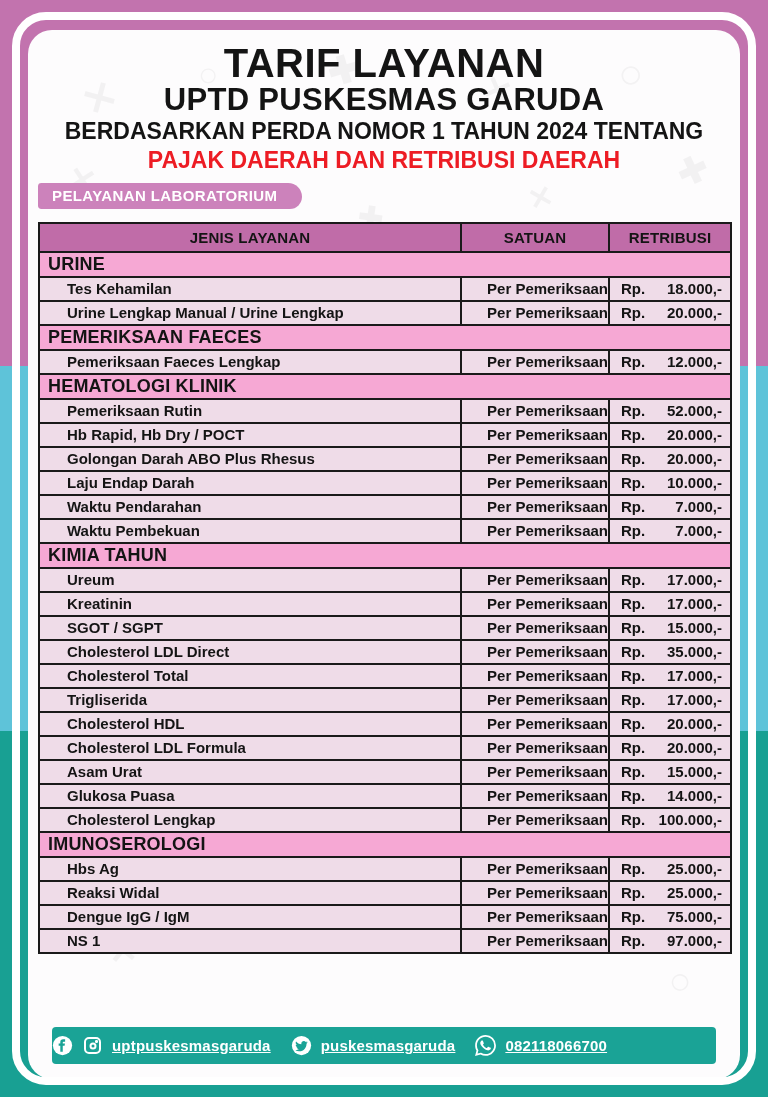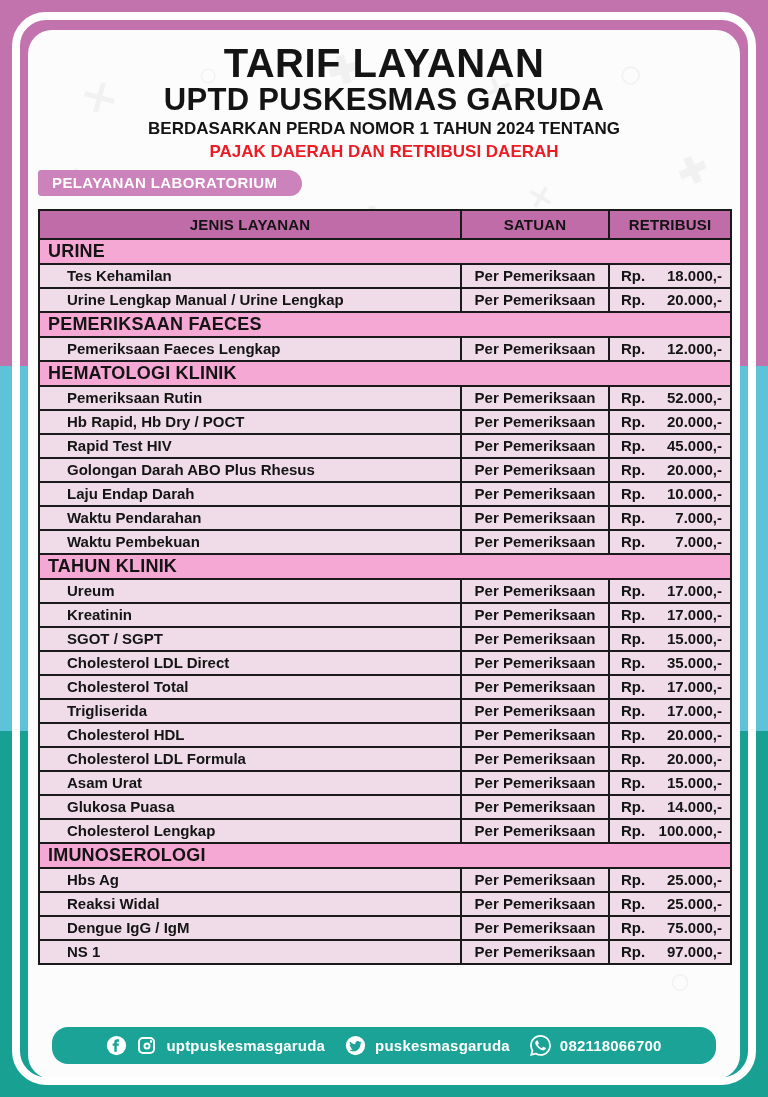--- a/index.html
+++ b/index.html
@@ -34,21 +34,21 @@
     position:absolute;left:28px;right:28px;top:30px;bottom:18px;
     background:#fdfcfd;border-radius:24px;z-index:2;overflow:hidden;
   }
   .decor-glyph{
     position:absolute;color:#000;opacity:0.04;font-weight:700;
     pointer-events:none;user-select:none;z-index:0;
   }
   .page-header{position:relative;text-align:center;padding-top:13px;z-index:1;}
   .title1{margin:0;font-size:40px;line-height:1.0;font-weight:900;color:var(--text_dark);letter-spacing:.5px;}
   .title2{margin:0;font-size:31px;line-height:1.08;font-weight:900;color:var(--text_dark);letter-spacing:.3px;}
-  .sub{margin:3px 0 0 0;font-size:17px;line-height:1.12;font-weight:800;color:var(--text_dark);}
+  .sub{margin:3px 0 0 0;font-size:23px;line-height:1.12;font-weight:800;color:var(--text_dark);}
   .sub-red{color:var(--accent_red);}
   .badge{
     position:relative;z-index:1;
     display:inline-block;margin:9px 0 2px 10px;
     background:var(--badge_bg);color:#fff;
     font-weight:700;font-size:15px;letter-spacing:.4px;
     padding:4px 24px 5px 14px;
     border-radius:4px 16px 14px 4px;
   }
   .tariff-table{
@@ -68,27 +68,27 @@
   tr.section-row td{
     background:var(--section_row_bg);
     font-size:18px;font-weight:800;height:19px;
     padding:1px 8px;letter-spacing:.2px;
   }
   tr.item-row td{
     background:var(--item_row_bg);
     font-size:15px;font-weight:600;height:24px;padding:0;
   }
   td.c-layanan{padding:1px 27px !important;}
-  td.c-satuan{text-align:center;}
+  td.c-satuan{text-align:right;}
   .price{display:flex;justify-content:space-between;align-items:center;padding:0 8px 0 11px;}
   .footer-pill{
     position:absolute;left:24px;right:24px;bottom:15px;height:37px;
-    background:var(--footer_teal);border-radius:16px;
-    display:flex;align-items:center;justify-content:center;gap:9px;
-    color:#fff;font-weight:700;font-size:15px;letter-spacing:.2px;z-index:2;
+    background:var(--footer_teal);border-radius:4px;
+    display:flex;align-items:center;gap:9px;
+    color:#fff;font-weight:700;font-size:15px;letter-spacing:.2px;z-index:2;text-decoration:underline;
   }
   .sicon{width:21px;height:21px;display:inline-flex;align-items:center;justify-content:center;flex:0 0 auto;}
   .sicon svg{width:100%;height:100%;display:block;}
   .ig-box{width:17px;height:17px;border:2.2px solid #fff;border-radius:5px;position:relative;}
   .ig-box .lens{position:absolute;left:50%;top:50%;width:7px;height:7px;border:2px solid #fff;border-radius:50%;transform:translate(-50%,-50%);}
   .ig-box .dot{position:absolute;right:1px;top:1px;width:2.6px;height:2.6px;background:#fff;border-radius:50%;}
   .handle{white-space:nowrap;}
   .gap-sm{width:2px;}
 </style>
 </head>
@@ -195,30 +195,20 @@
           <td class="c-layanan">Hb Rapid, Hb Dry / POCT</td>
           <td class="c-satuan">Per Pemeriksaan</td>
           <td class="c-retribusi">
             <span class="price">
               <span>Rp.</span>
               <span>20.000,-</span>
             </span>
           </td>
         </tr>
         <tr class="item-row">
-          <td class="c-layanan">Rapid Test HIV</td>
-          <td class="c-satuan">Per Pemeriksaan</td>
-          <td class="c-retribusi">
-            <span class="price">
-              <span>Rp.</span>
-              <span>45.000,-</span>
-            </span>
-          </td>
-        </tr>
-        <tr class="item-row">
           <td class="c-layanan">Golongan Darah ABO Plus Rhesus</td>
           <td class="c-satuan">Per Pemeriksaan</td>
           <td class="c-retribusi">
             <span class="price">
               <span>Rp.</span>
               <span>20.000,-</span>
             </span>
           </td>
         </tr>
         <tr class="item-row">
@@ -245,21 +235,21 @@
           <td class="c-layanan">Waktu Pembekuan</td>
           <td class="c-satuan">Per Pemeriksaan</td>
           <td class="c-retribusi">
             <span class="price">
               <span>Rp.</span>
               <span>7.000,-</span>
             </span>
           </td>
         </tr>
         <tr class="section-row">
-          <td colspan="3">TAHUN KLINIK</td>
+          <td colspan="3">KIMIA TAHUN</td>
         </tr>
         <tr class="item-row">
           <td class="c-layanan">Ureum</td>
           <td class="c-satuan">Per Pemeriksaan</td>
           <td class="c-retribusi">
             <span class="price">
               <span>Rp.</span>
               <span>17.000,-</span>
             </span>
           </td>

